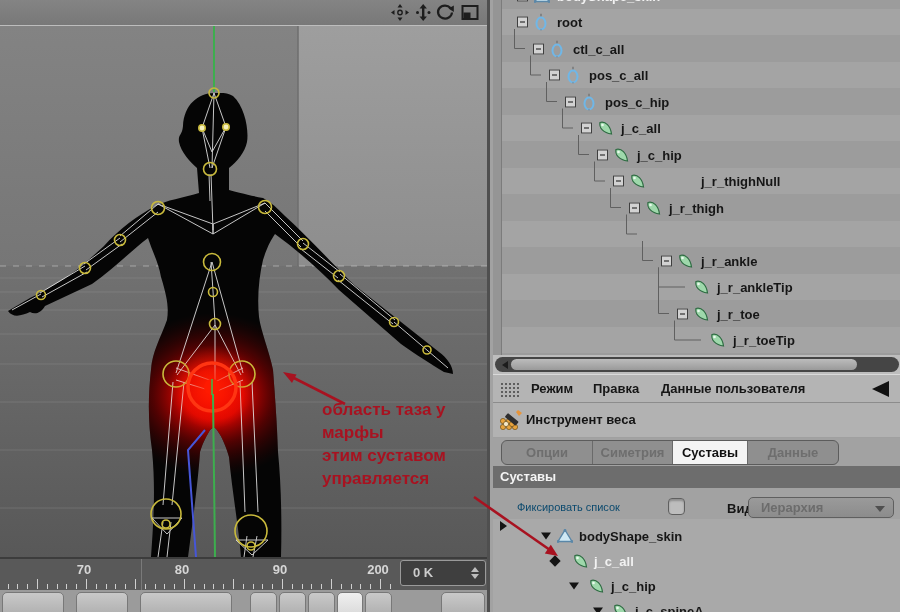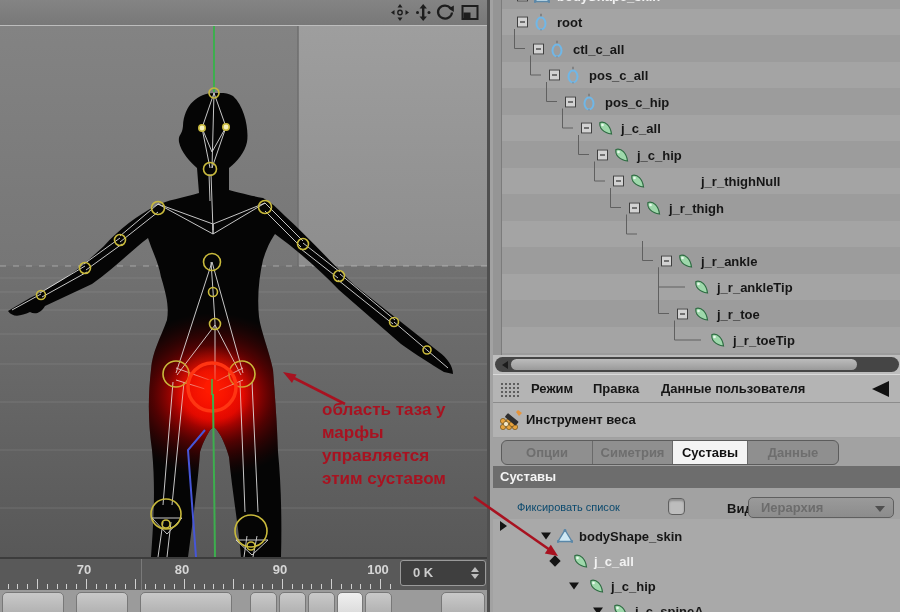--- a/index.html
+++ b/index.html
@@ -271,21 +271,21 @@
 
       <line x1="213" y1="368" x2="215" y2="531" stroke="#3dae4e" stroke-width="2"></line>
       <polyline points="205,404 188,424 196,531" fill="none" stroke="#4656d8" stroke-width="2"></polyline>
     </svg>
   </div>
 
   <div class="abs" id="timeline">
       <span class="tl-num" style="left: 84px;">70</span>
       <span class="tl-num" style="left: 182px;">80</span>
       <span class="tl-num" style="left: 280px;">90</span>
-      <span class="tl-num" style="left: 378px;">100</span>
+      <span class="tl-num" style="left: 378px;">200</span>
       <div class="tl-tick" style="left: 7.6px; top: 25px; height: 5px;"></div>
       <div class="tl-tick" style="left: 17.4px; top: 25px; height: 5px;"></div>
       <div class="tl-tick" style="left: 27.2px; top: 25px; height: 5px;"></div>
       <div class="tl-tick" style="left: 37px; top: 20px; height: 10px;"></div>
       <div class="tl-tick" style="left: 46.8px; top: 25px; height: 5px;"></div>
       <div class="tl-tick" style="left: 56.6px; top: 25px; height: 5px;"></div>
       <div class="tl-tick" style="left: 66.4px; top: 25px; height: 5px;"></div>
       <div class="tl-tick" style="left: 76.2px; top: 25px; height: 5px;"></div>
       <div class="tl-tick" style="left: 86px; top: 20px; height: 10px;"></div>
       <div class="tl-tick" style="left: 95.8px; top: 25px; height: 5px;"></div>
@@ -564,22 +564,22 @@
           </svg>
           <span class="wtj-label" style="left: 142px;">j_c_spineA</span>
         </div>
       </div>
     <div id="wt-lead"></div>
   </div>
 
   <div class="abs" id="anno-text" style="color: rgb(168, 18, 32);">
       <div>область таза у</div>
       <div>марфы</div>
+      <div>этим суставом</div>
       <div>управляется</div>
-      <div>этим суставом</div>
     </div>
   <svg class="abs" id="anno-svg">
     <line x1="345" y1="404" x2="290" y2="376" stroke-width="2.6" stroke="#a81220"></line>
     <polygon points="283,372 296.5,374.5 292,383" fill="#a81220"></polygon>
     <line x1="474" y1="497" x2="550" y2="550" stroke-width="2.6" stroke="#a81220"></line>
     <polygon points="558,556 544.8,553.4 550.8,544.8" fill="#a81220"></polygon>
   </svg>
 </div>
 
 </body></html>

